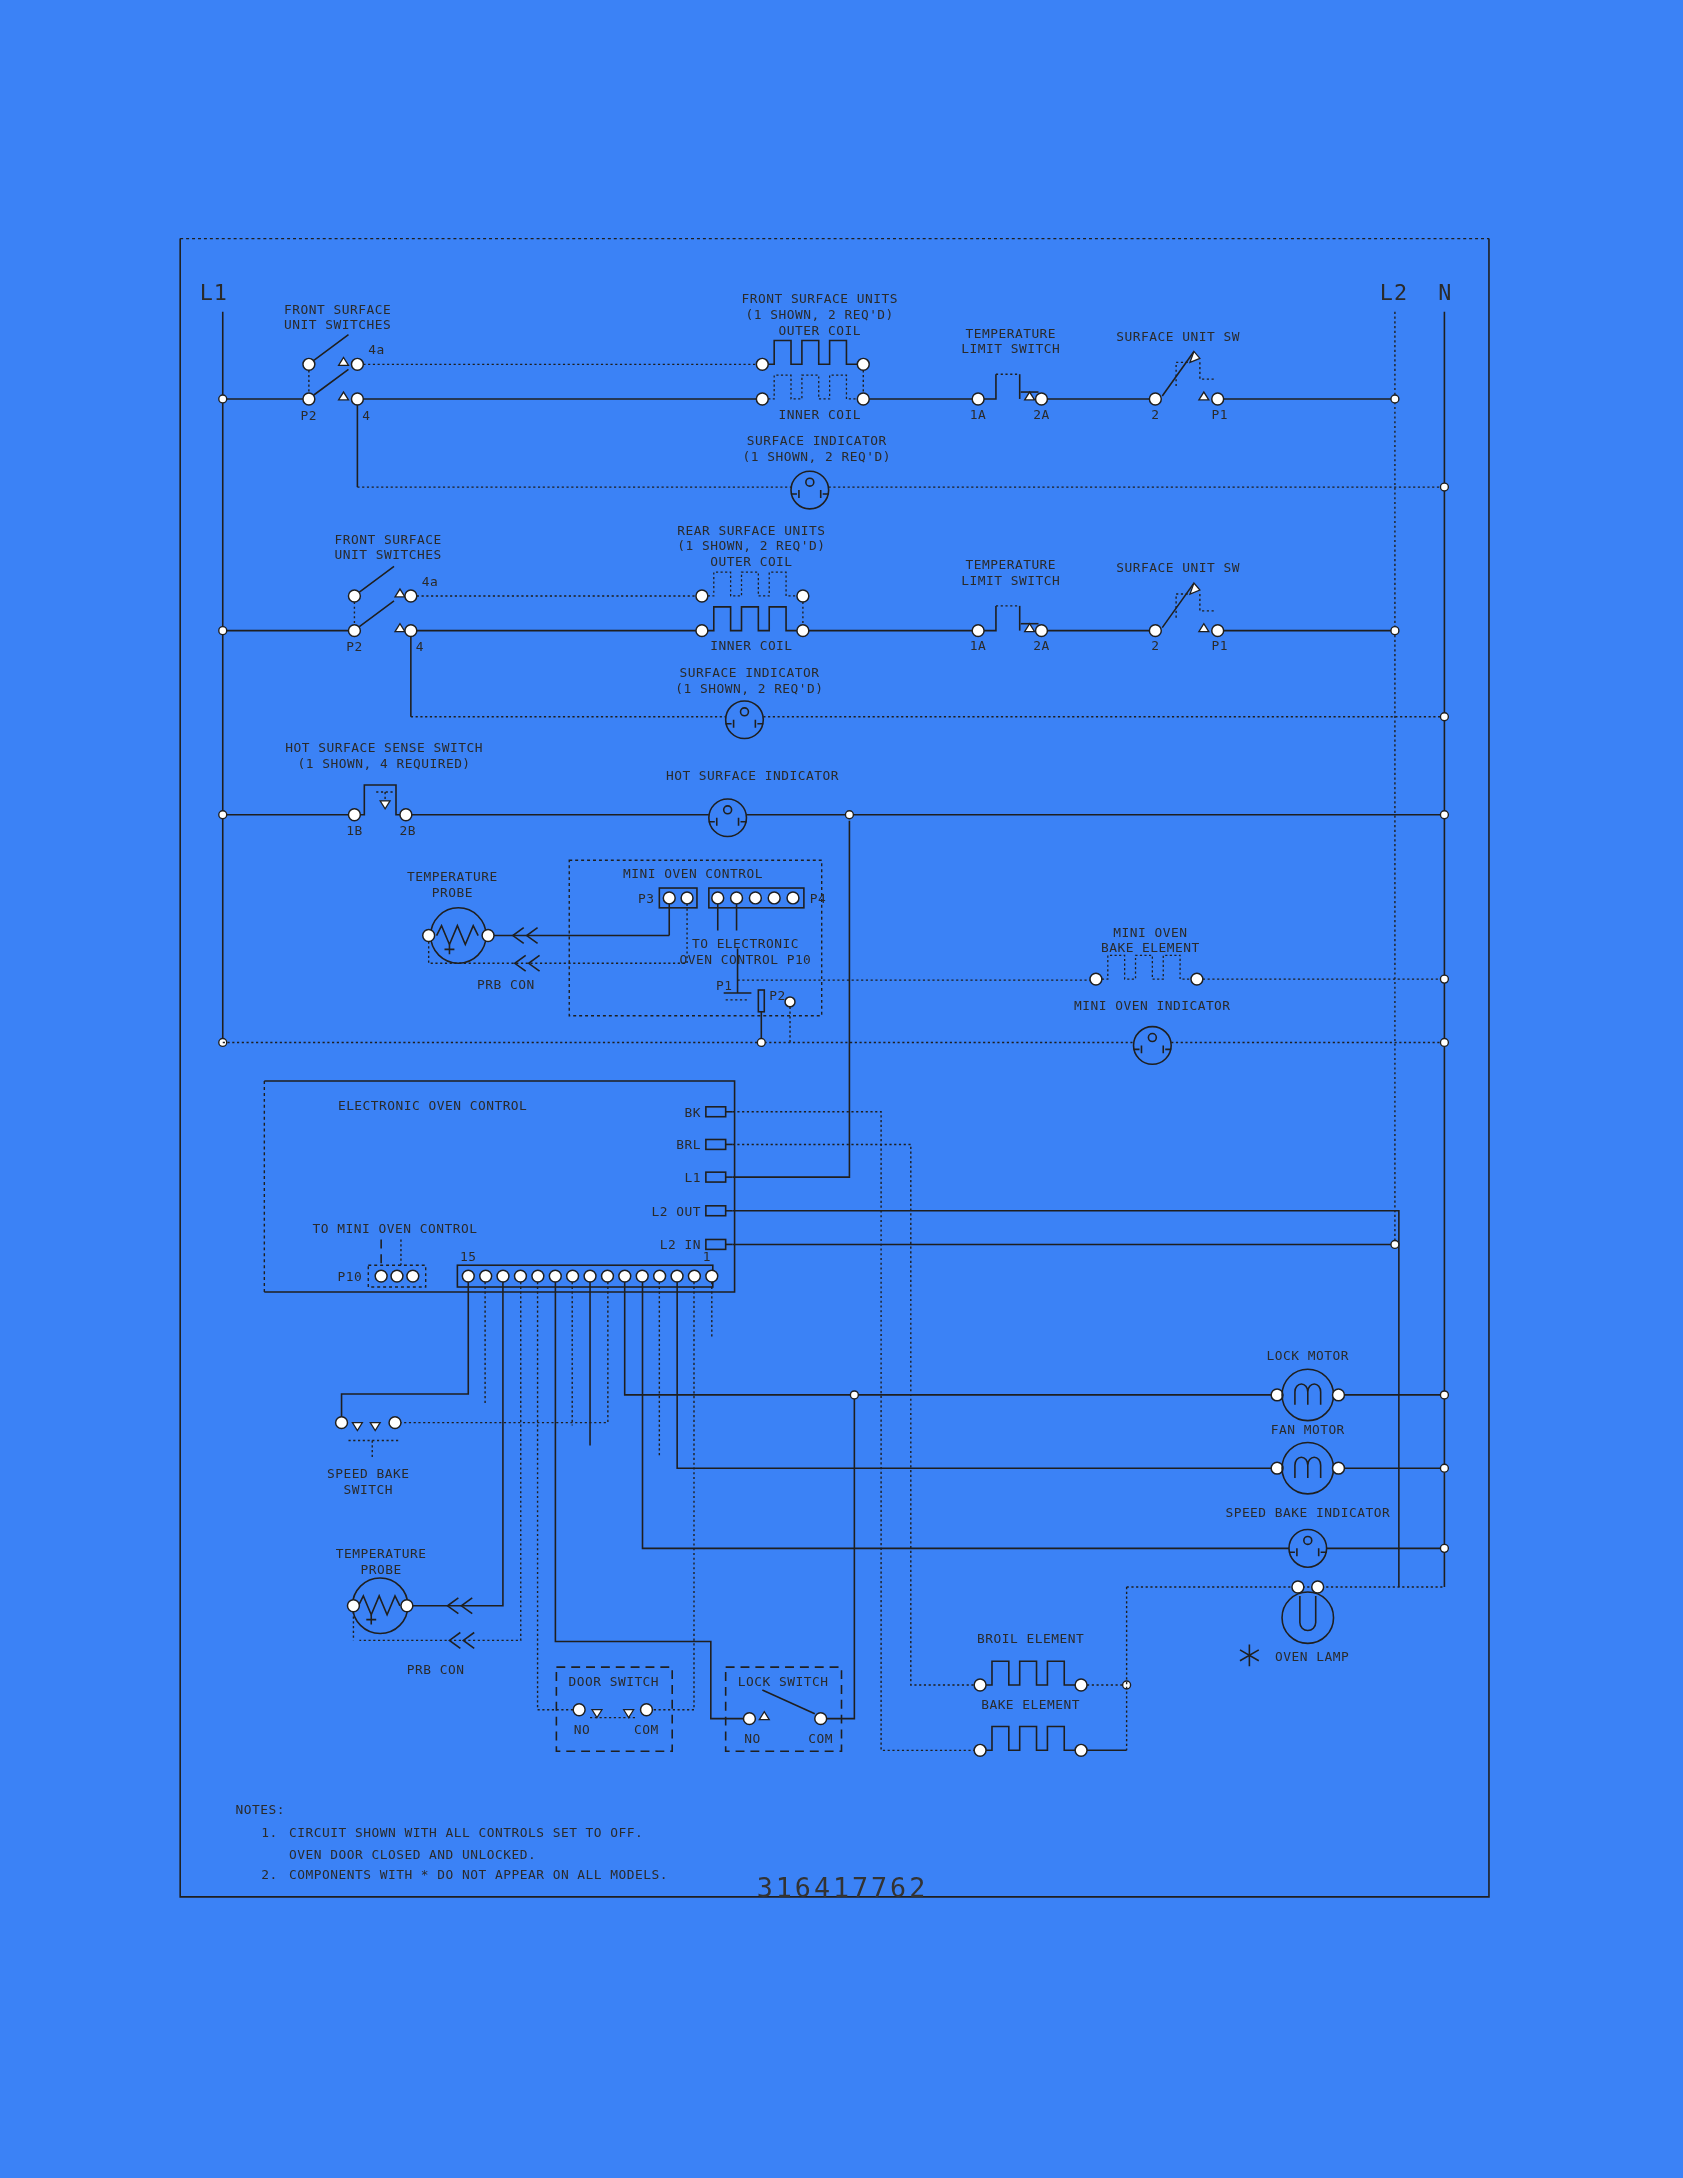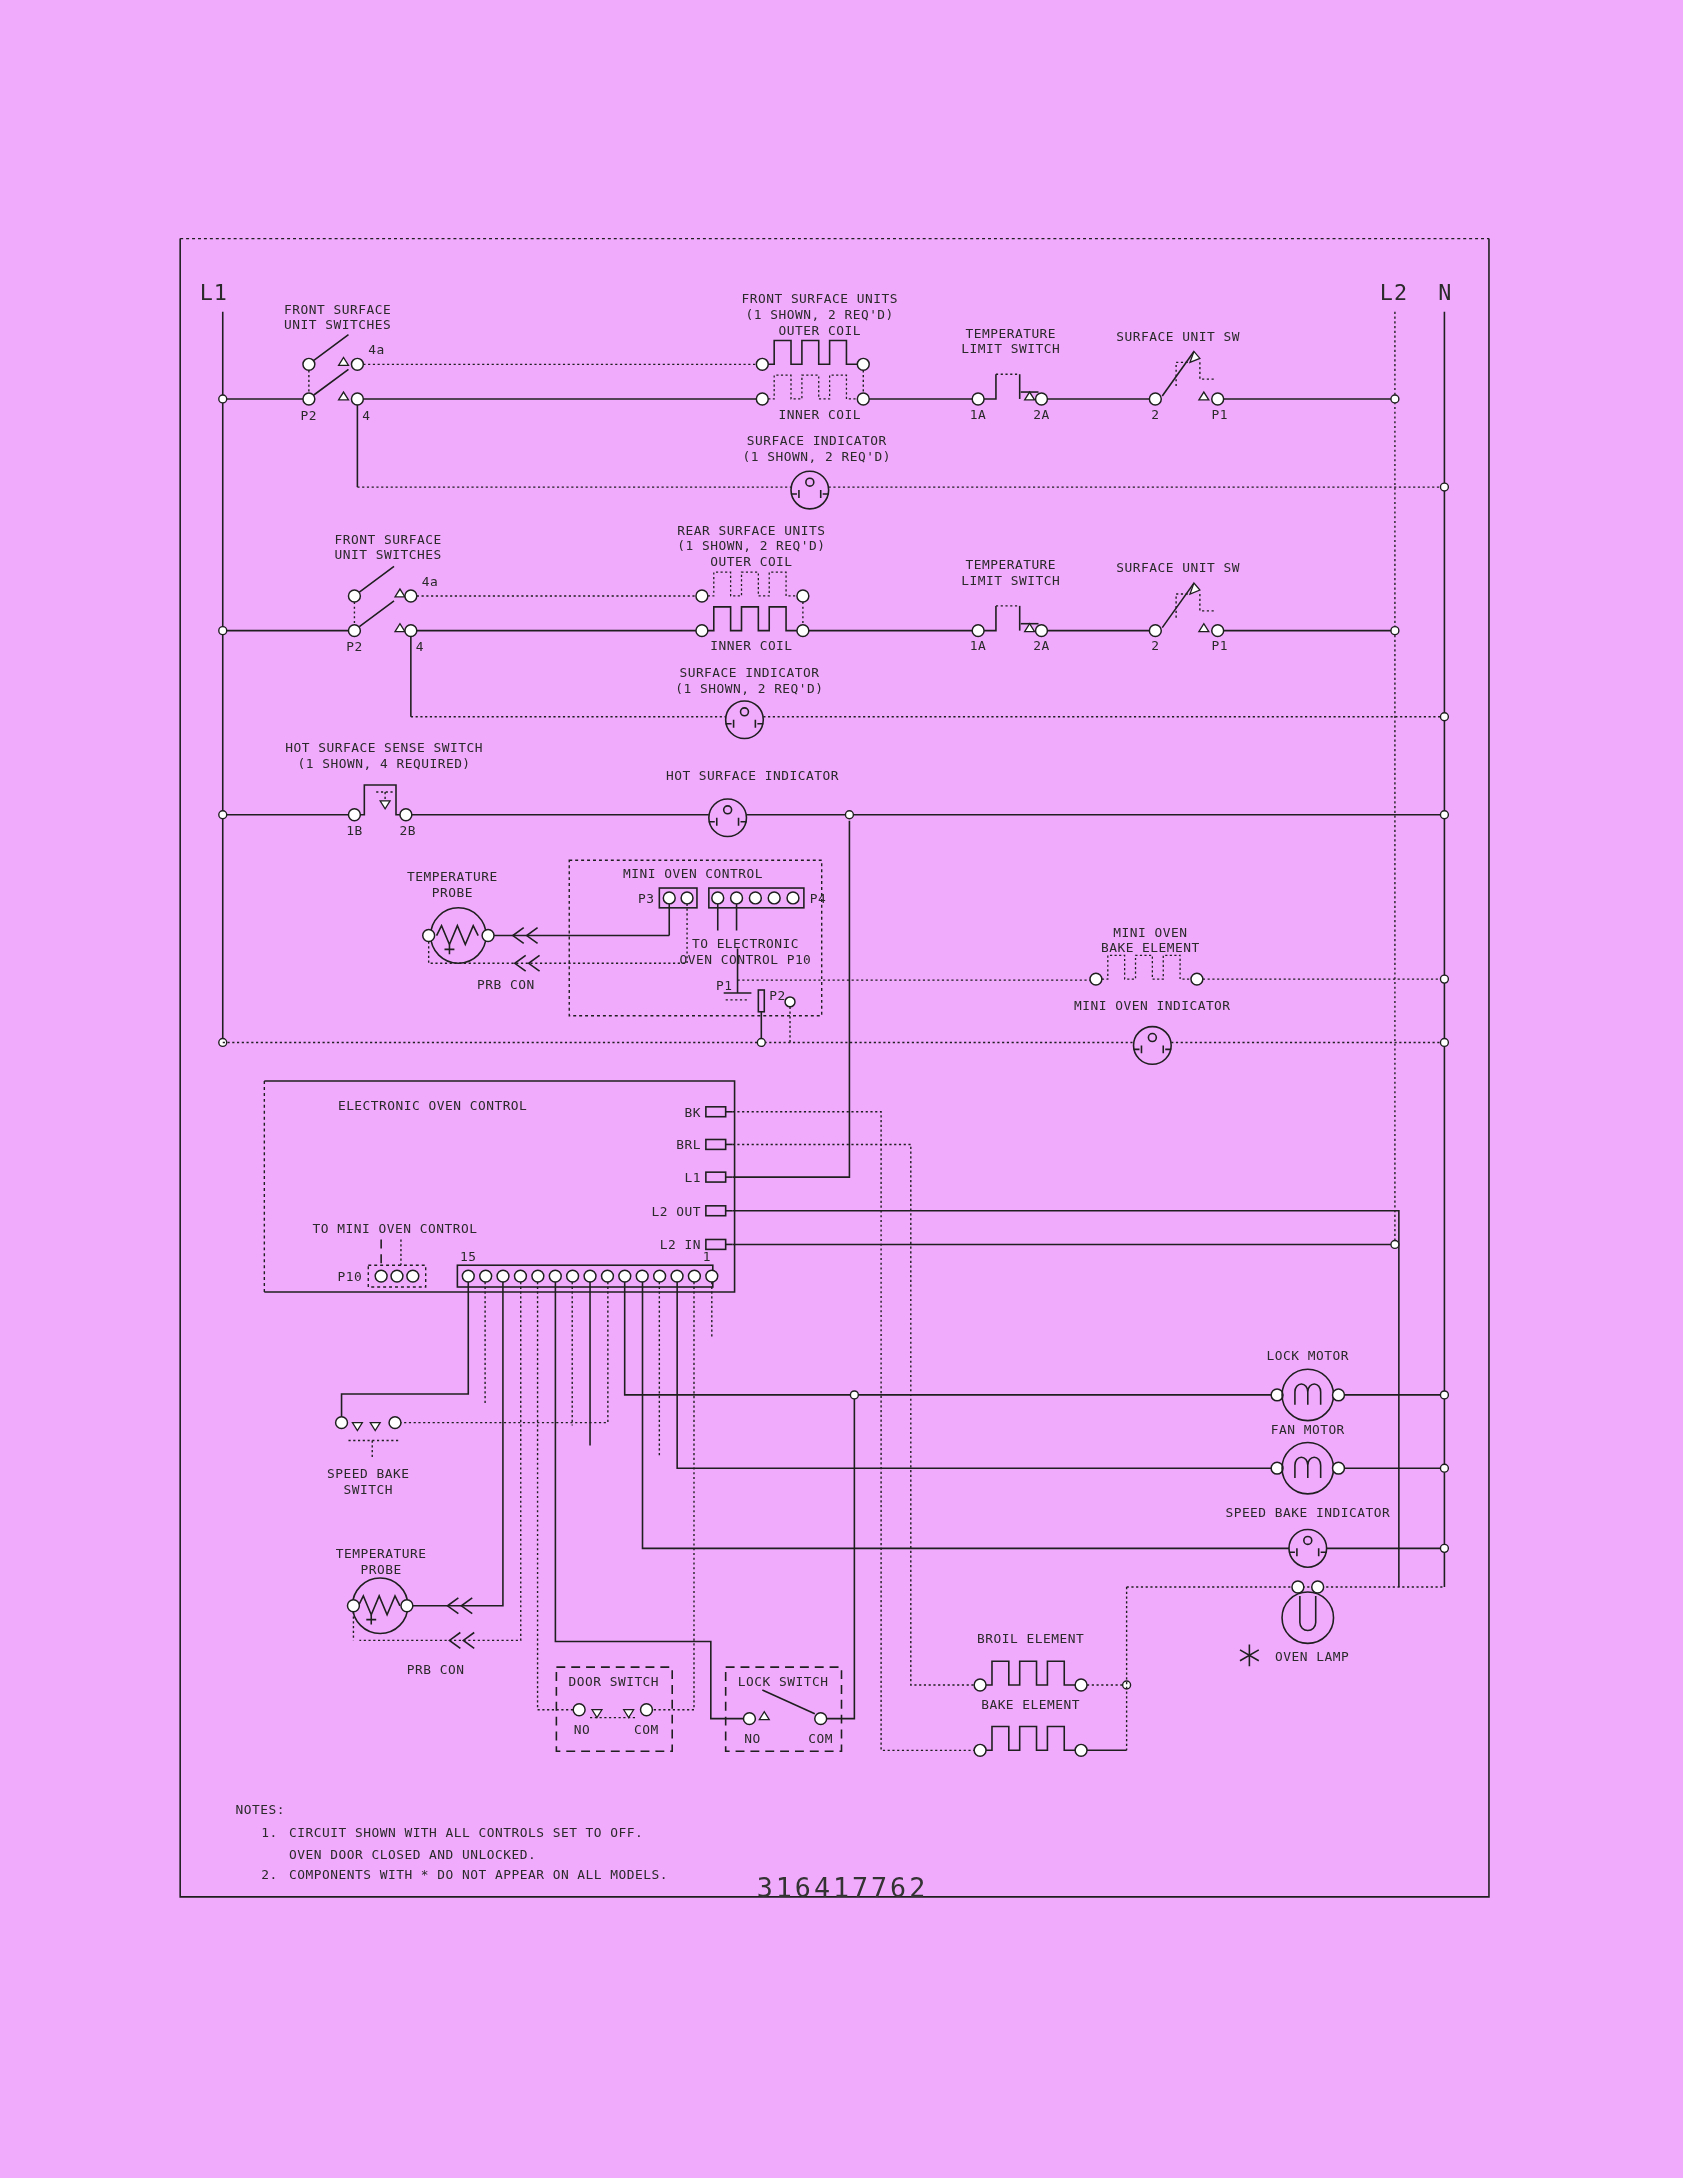--- a/index.html
+++ b/index.html
@@ -1,16 +1,16 @@
 <!DOCTYPE html>
 <html><head>
 <meta charset="utf-8">
 <style>
   html,body{margin:0;padding:0;background:#ffffff;}
-  #page{position:relative;width:1683px;height:2178px;background:#f0abfc;overflow:hidden;}
+  #page{position:relative;width:1683px;height:2178px;background:#3b82f6;overflow:hidden;}
   svg{position:absolute;left:0;top:0;}
   .w{stroke:#1f1f1f;stroke-width:1.6;fill:none;}
   .d{stroke:#1f1f1f;stroke-width:1.4;fill:none;stroke-dasharray:2.2 2.6;}
   .bx{stroke:#1f1f1f;stroke-width:1.6;fill:none;}
   .dbx{stroke:#1f1f1f;stroke-width:1.4;fill:none;stroke-dasharray:3 3;}
   .dashbx{stroke:#1f1f1f;stroke-width:1.6;fill:none;stroke-dasharray:9 6;}
   .term{fill:#ffffff;stroke:#1f1f1f;stroke-width:1.5;}
   .jn{fill:#ffffff;stroke:#1f1f1f;stroke-width:1.4;}
   .sym{fill:none;stroke:#1f1f1f;stroke-width:1.6;}
   .symd{fill:none;stroke:#1f1f1f;stroke-width:1.3;stroke-dasharray:2.2 2.4;}

